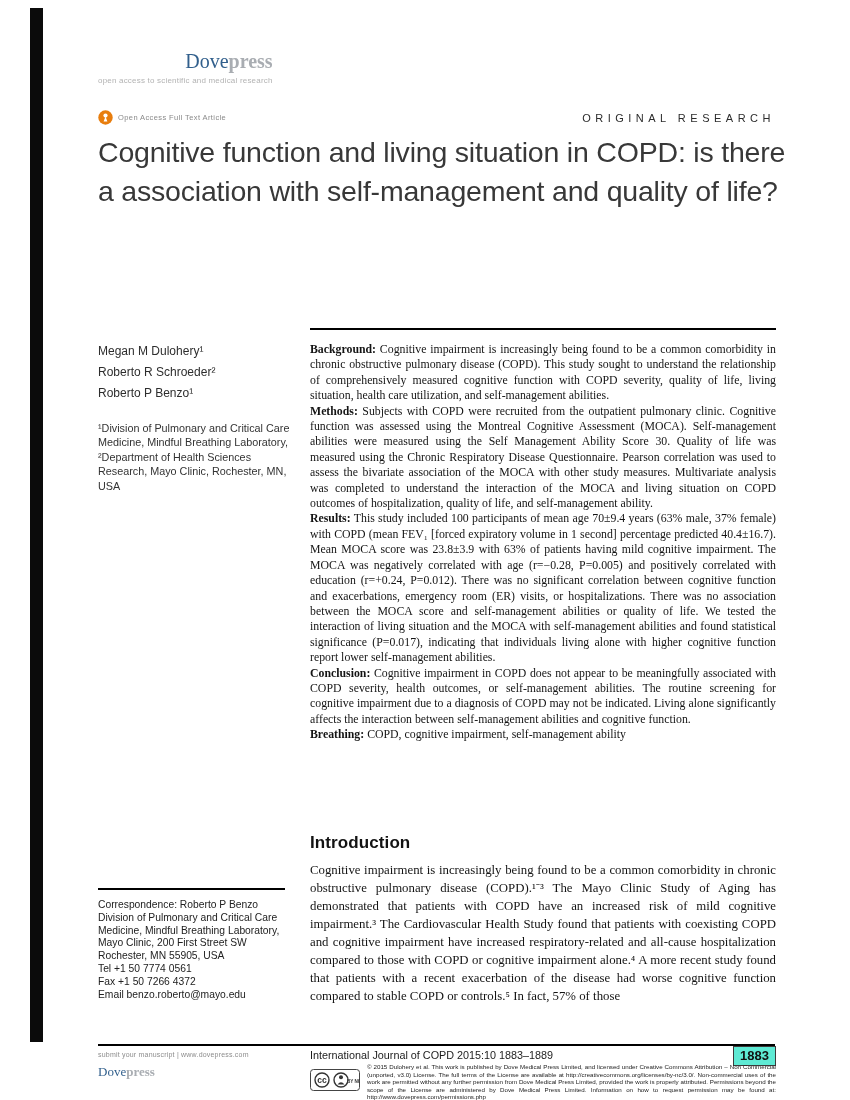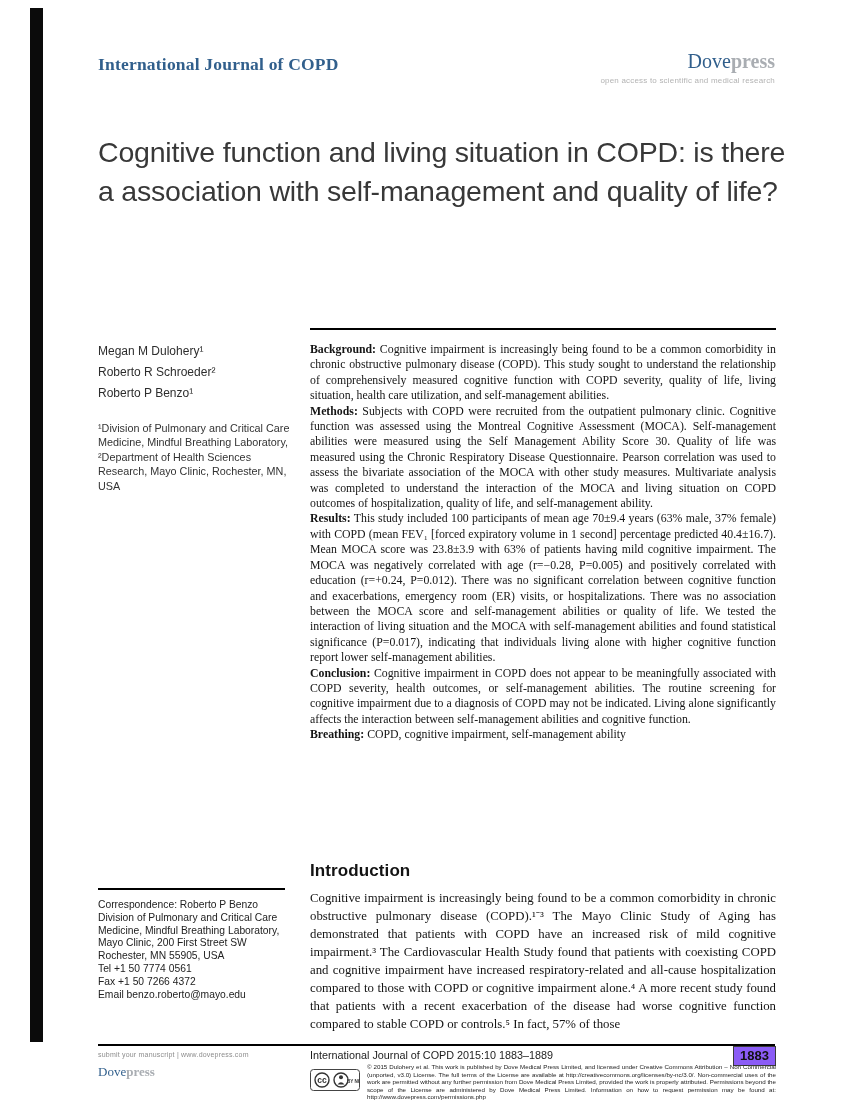--- a/index.html
+++ b/index.html
@@ -24,57 +24,67 @@
 
   .left-col { position:absolute; left:98px; top:341px; width:192px; }
   .authors div { font-size:12px; line-height:21px; color:#2d2d2d; }
   .affiliations { margin-top:17px; font-size:10.8px; line-height:14.4px; color:#333; }
 
   .abstract-col { position:absolute; left:310px; top:328px; width:466px; height:505px; overflow:hidden; }
   .abstract-rule { height:2px; background:#000; margin-bottom:12px; }
   p.abs { font-family:"Liberation Serif",serif; font-size:11.8px; line-height:15.4px; text-align:justify; color:#141414; }
   p.abs b { font-weight:bold; }
 
-  .intro-section { position:absolute; left:310px; top:833px; width:466px;margin-top:28px; }
+  .intro-section { position:absolute; left:310px; top:833px; width:466px; }
   .intro-heading { font-size:17px; font-weight:bold; color:#131313; margin-bottom:8px; letter-spacing:.1px; }
   p.intro { font-family:"Liberation Serif",serif; font-size:12.8px; line-height:18px; text-align:justify; color:#141414; }
 
   .correspondence { position:absolute; left:98px; top:888px; width:187px; font-size:10.3px; line-height:12.8px; color:#222; }
   .corr-rule { height:2px; background:#000; margin-bottom:9px; }
 
   .footer-rule { position:absolute; left:98px; top:1044px; width:677px; height:2px; background:#000; }
   .footer-left { position:absolute; left:98px; top:1051px; width:205px; }
   .submit-line { font-size:7px; color:#8c8c8c; letter-spacing:.2px; }
   .submit-line .url { color:#8c8c8c; text-decoration:none; }
   .footer-brand { margin-top:4px; }
   .footer-brand .brand-dove, .footer-brand .brand-press { font-size:13px; }
   .doi-link { display:block; margin-top:22px; font-size:7.5px; color:var(--link-blue,#2f6ab2); text-decoration:none; }
 
   .citation { position:absolute; left:310px; top:1049px; font-size:10.8px; color:#1c1c1c; }
-  .page-box { position:absolute; left:733px; top:1046px; width:43px; text-align:center; border:1.5px solid #3a3a3a; padding:1px 0 2px; font-weight:bold; font-size:13px; color:#111; background:#8b5cf6; }
+  .page-box { position:absolute; left:733px; top:1046px; width:43px; text-align:center; border:1.5px solid #3a3a3a; padding:1px 0 2px; font-weight:bold; font-size:13px; color:#111; background:#5eead4; }
 
   .copyright-block { position:absolute; left:310px; top:1063px; width:466px; display:flex; align-items:center; }
   .cc-icon { flex:0 0 50px; }
   .copyright-text { flex:1; margin-left:7px; font-size:6.2px; line-height:7.6px; text-align:justify; color:#222; }
 </style>
 </head>
 <body>
 
 <div class="page">
 
   <div class="side-bar"></div>
 
   <div class="header">
-    <div class="journal-name">International Journal of COPD</div>
     <div class="brand-block">
       <span><span class="brand-dove">Dove</span><span class="brand-press">press</span></span>
       <div class="tagline">open access to scientific and medical research</div>
     </div>
   </div>
 
+  <div class="oa-row">
+    <span style="display:inline-flex;">
+      <svg width="15" height="15" viewBox="0 0 15 15">
+        <circle cx="7.5" cy="7.5" r="7.2" fill="var(--accent-orange,#e87d0d)"></circle>
+        <circle cx="7.5" cy="5.6" r="2.1" fill="#fff"></circle>
+        <path d="M7.5 6.5 L9.4 11.4 L5.6 11.4 Z" fill="#fff"></path>
+      </svg>
+    </span>
+    <span class="oa-label">Open Access Full Text Article</span>
+    <span class="article-type">ORIGINAL RESEARCH</span>
+  </div>
 
   <h1 class="title">Cognitive function and living situation in COPD: is there a association with self-management and quality of life?</h1>
 
   <div class="left-col">
     <div class="authors">
       <div>Megan M Dulohery¹</div>
       <div>Roberto R Schroeder²</div>
       <div>Roberto P Benzo¹</div>
     </div>
     <div class="affiliations">¹Division of Pulmonary and Critical Care Medicine, Mindful Breathing Laboratory, ²Department of Health Sciences Research, Mayo Clinic, Rochester, MN, USA</div>

